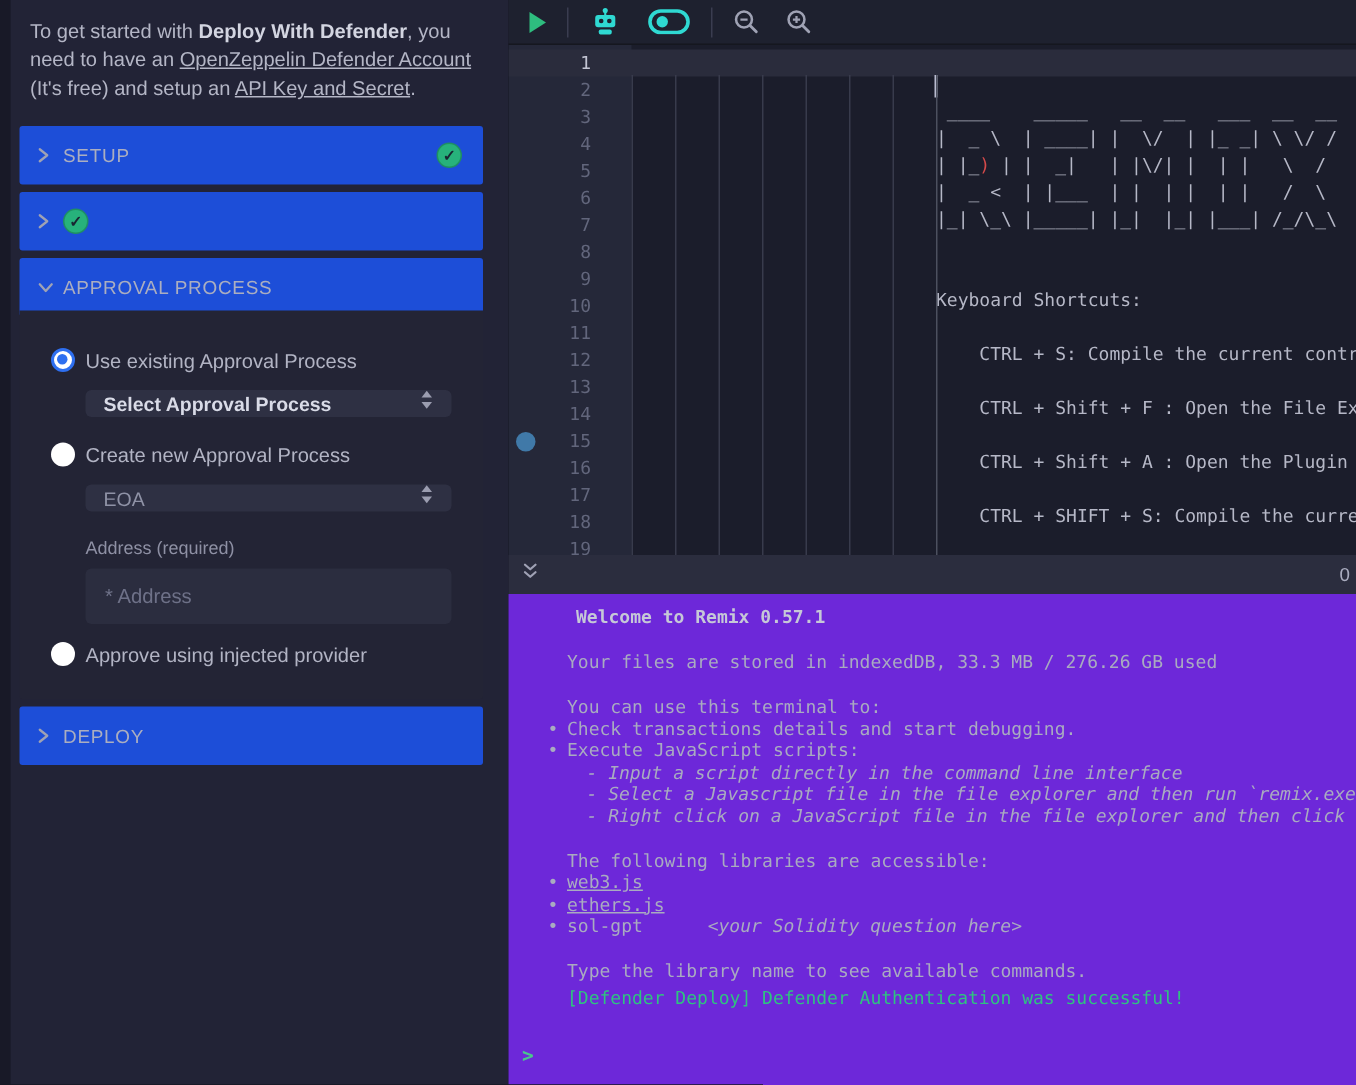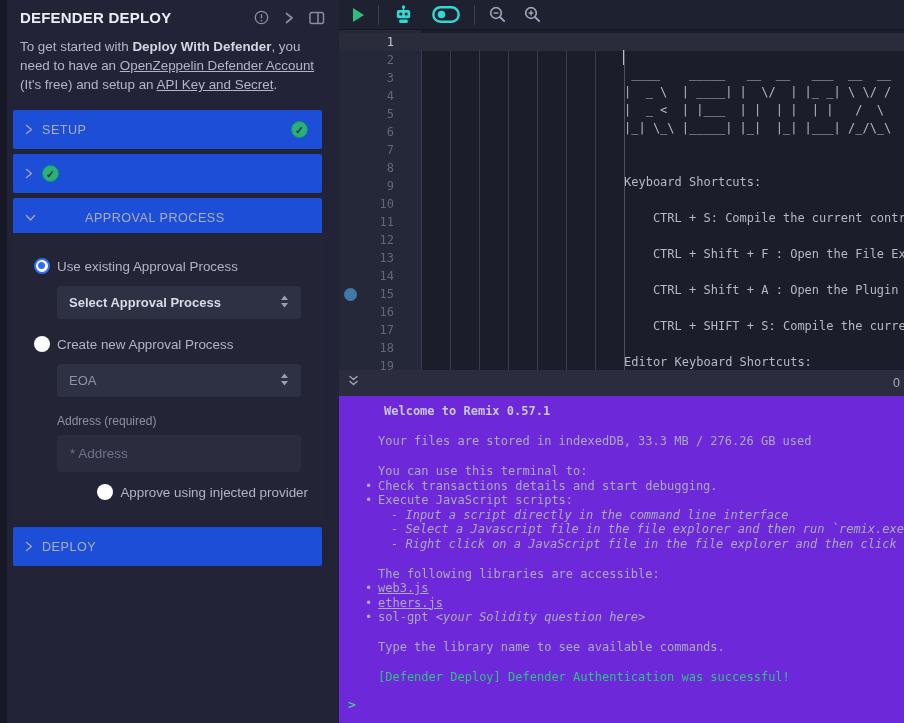--- a/index.html
+++ b/index.html
@@ -25,30 +25,30 @@
   .tile .lbl { flex:1; font-size:12.6px; letter-spacing:.5px; color:#abaec0; }
   .badge { width:17px; height:17px; border-radius:50%; background:#27b27b; border:1.5px solid #1f8f63;
            display:flex; align-items:center; justify-content:center; font-size:10.5px; font-weight:700; color:#182531; }
 
   .approval-body { background:#232435; margin:-4px 0 5px 0; border-radius:0 0 2px 2px; padding:25px 14px 22px 0; }
   .radio-row { display:flex; align-items:center; padding-left:21px; }
   .radio { width:16px; height:16px; border-radius:50%; background:#ffffff; margin-right:7px; flex:none; position:relative; cursor:pointer; }
   .radio.checked { border:2.5px solid #2e6ff0; }
   .radio.checked::after { content:""; position:absolute; left:2px; top:2px; width:7px; height:7px; border-radius:50%; background:#2e6ff0; }
   .radio-row .rlabel { font-size:13.4px; color:#b2b4c4; }
-  .select { margin:12px 0 0 44px; width:244px; height:33px; background:#2e3043; border-radius:4px;
+  .select { margin:12px 0 0 44px; width:244px; height:18px; background:#2e3043; border-radius:4px;
             display:flex; align-items:center; padding:0 12px; cursor:pointer; }
   .select .sval { flex:1; font-size:13px; }
   .select .sval.strong { color:#d9dbe7; font-weight:700; }
   .select .sval.muted { color:#8f92a6; }
   .field-label { margin:17px 0 0 44px; font-size:12px; color:#8e90a4; }
   .text-input { margin:7px 0 0 44px; width:244px; height:37px; background:#2b2d3f; border:none; border-radius:4px;
                 padding:0 13px; font-size:13.5px; font-family:"Liberation Sans",sans-serif; color:#5eead4; }
   .text-input::placeholder { color:#6e7188; }
-  .mt16 { margin-top:17px; } .mt10 { margin-top:12px;justify-content:flex-end; }
+  .mt16 { margin-top:17px; } .mt10 { margin-top:12px; }
 
   
   .main { position:absolute; left:339px; top:0; right:0; height:100%; background:#1b1d2b; }
 
   .toolbar { height:30px; background:#1e212f; border-bottom:1px solid #15171f; display:flex; align-items:center; }
   .tb-btn { display:flex; align-items:center; justify-content:center; height:30px; padding:0 9px; cursor:pointer; }
   .play-tri { width:0; height:0; border-left:11px solid #2ebd7f; border-top:7px solid transparent; border-bottom:7px solid transparent; }
   .tb-sep { width:1px; height:20px; background:#3a3d50; margin:0 5px; }
 
   .editor { position:absolute; top:30px; left:0; right:0; height:340px; background:#1b1d2b; overflow:hidden; }
@@ -67,55 +67,32 @@
 
   .term-bar { position:absolute; top:370px; left:0; right:0; height:26px; background:#2b2d3e; display:flex; align-items:center; padding:0 4px 0 8px; }
   .term-badge { margin-left:auto; font-size:12.5px; color:#aaacbf; }
 
   .terminal { position:absolute; top:396px; left:0; right:0; bottom:0; background:#6d28d9; overflow:hidden;
               font:12px/14.5px "DejaVu Sans Mono","Liberation Mono",monospace; color:#a9abc0; padding:8px 0 0 39px; }
   .t-line { white-space:pre; height:14.5px; position:relative; }
   .t-line.blank { height:15.5px; }
   .t-line.bold { font-weight:700; color:#c6c8d7; padding-left:6px; }
   .t-line.ital { font-style:italic; padding-left:13px; }
-  .t-line.success { color:#2fc380; margin-top:15px; }
+  .t-line.success { color:#2fc380; margin-top:3px; }
   .t-line .dot { position:absolute; left:-13px; }
   .t-line .link { text-decoration:underline; cursor:pointer; }
-  .t-line .italic { font-style:italic; }
+  .t-line .italic { font-style:italic;margin-left:36px; }
   .prompt { position:absolute; left:9px; bottom:11px; color:#49c78c; font-weight:700; font:700 13px "DejaVu Sans Mono",monospace; }
 </style>
 </head>
 <body>
 
 <div class="left-strip"></div>
 
 <div class="panel">
-  <div class="panel-header">
-    <div class="panel-title">DEFENDER DEPLOY</div>
-    <div class="panel-icons">
-      <span>
-        <svg width="15" height="15" viewBox="0 0 15 15">
-            <circle cx="7.5" cy="7.5" r="6.2" fill="none" stroke="#8a8da0" stroke-width="1.3"></circle>
-            <line x1="7.5" y1="4.2" x2="7.5" y2="8.2" stroke="#8a8da0" stroke-width="1.4"></line>
-            <circle cx="7.5" cy="10.6" r="0.95" fill="#8a8da0"></circle>
-          </svg>
-      </span>
-      <span>
-        <svg width="10" height="14" viewBox="0 0 10 14">
-            <polyline points="2.5,2.5 8,7 2.5,11.5" fill="none" stroke="#8a8da0" stroke-width="1.7" stroke-linecap="round" stroke-linejoin="round"></polyline>
-          </svg>
-      </span>
-      <span>
-        <svg width="16" height="14" viewBox="0 0 16 14">
-            <rect x="1" y="1.5" width="13.5" height="11" rx="2" fill="none" stroke="#8a8da0" stroke-width="1.5"></rect>
-            <line x1="9" y1="1.5" x2="9" y2="12.5" stroke="#8a8da0" stroke-width="1.5"></line>
-          </svg>
-      </span>
-    </div>
-  </div>
 
   <div class="desc"><span>To get started with </span><b>Deploy With Defender</b><span>, you need to have an </span><a>OpenZeppelin Defender Account</a><span> (It's free) and setup an </span><a>API Key and Secret</a><span>.</span></div>
 
   <div class="sections">
 
     <div class="tile">
       <span class="chev">
           <svg width="8" height="11" viewBox="0 0 8 11">
             <polyline points="1.5,1.5 6.5,5.5 1.5,9.5" fill="none" stroke="#9fa2b4" stroke-width="1.5" stroke-linecap="round" stroke-linejoin="round"></polyline>
           </svg>
@@ -126,21 +103,21 @@
 
     <div class="tile">
       <span class="chev">
           <svg width="8" height="11" viewBox="0 0 8 11">
             <polyline points="1.5,1.5 6.5,5.5 1.5,9.5" fill="none" stroke="#9fa2b4" stroke-width="1.5" stroke-linecap="round" stroke-linejoin="round"></polyline>
           </svg>
         </span>
       <span class="badge">✓</span>
     </div>
 
-    <div class="tile" style="margin-bottom:0;gap:43px;">
+    <div class="tile" style="margin-bottom:0;">
       <span class="chev">
           <svg width="11" height="8" viewBox="0 0 11 8">
             <polyline points="1.5,1.5 5.5,6 9.5,1.5" fill="none" stroke="#9fa2b4" stroke-width="1.5" stroke-linecap="round" stroke-linejoin="round"></polyline>
           </svg>
         </span>
       <span class="lbl">APPROVAL PROCESS</span>
     </div>
 
     <div class="approval-body">
       <div class="radio-row">
@@ -250,20 +227,21 @@
         <div class="num">15</div>
         <div class="num">16</div>
         <div class="num">17</div>
         <div class="num">18</div>
         <div class="num">19</div>
       </div>
     <div class="code">
         <div class="code-line"></div>
         <div class="code-line"><span> ____    _____   __  __   ___  __  __</span></div>
         <div class="code-line"><span>|  _ \  | ____| |  \/  | |_ _| \ \/ /</span></div>
+        <div class="code-line"><span>| |_</span><span class="red">)</span><span> | |  _|   | |\/| |  | |   \  /</span></div>
         <div class="code-line"><span>|  _ &lt;  | |___  | |  | |  | |   /  \</span></div>
         <div class="code-line"><span>|_| \_\ |_____| |_|  |_| |___| /_/\_\</span></div>
         <div class="code-line"></div>
         <div class="code-line"></div>
         <div class="code-line"><span>Keyboard Shortcuts:</span></div>
         <div class="code-line"></div>
         <div class="code-line"><span>    CTRL + S: Compile the current contract</span></div>
         <div class="code-line"></div>
         <div class="code-line"><span>    CTRL + Shift + F : Open the File Explorer</span></div>
         <div class="code-line"></div>

